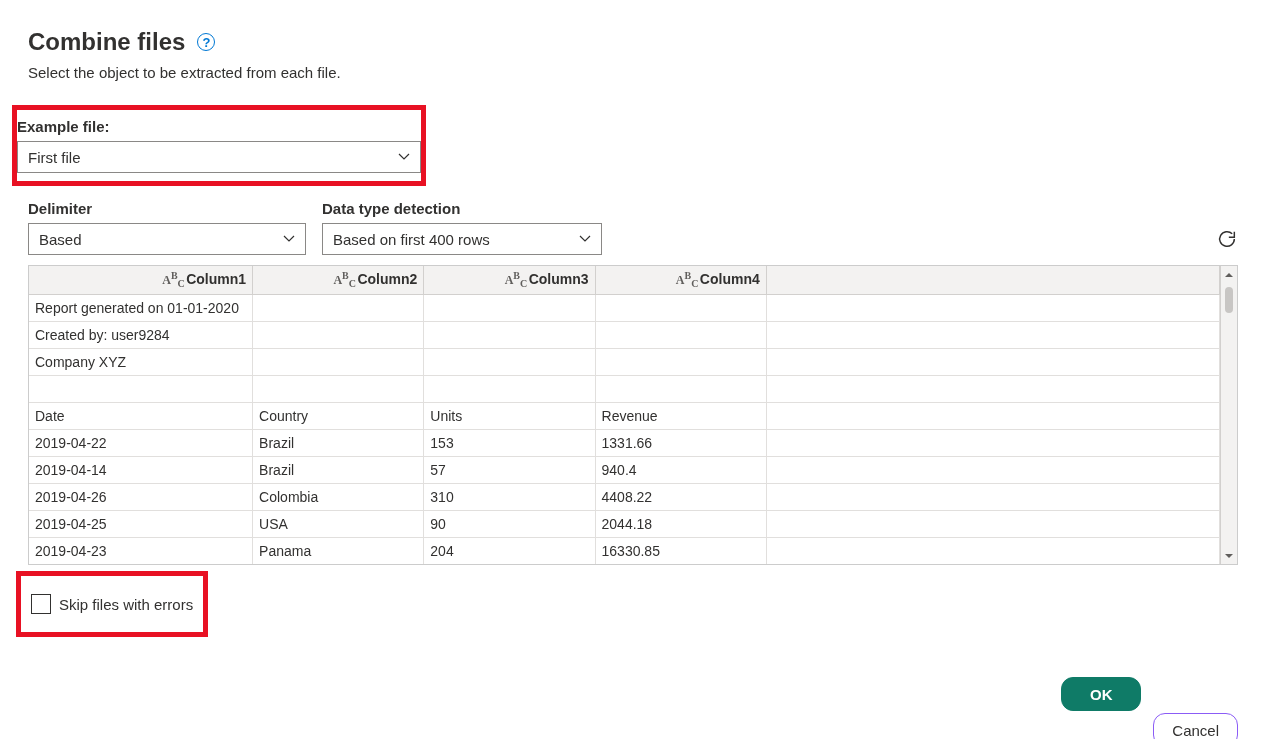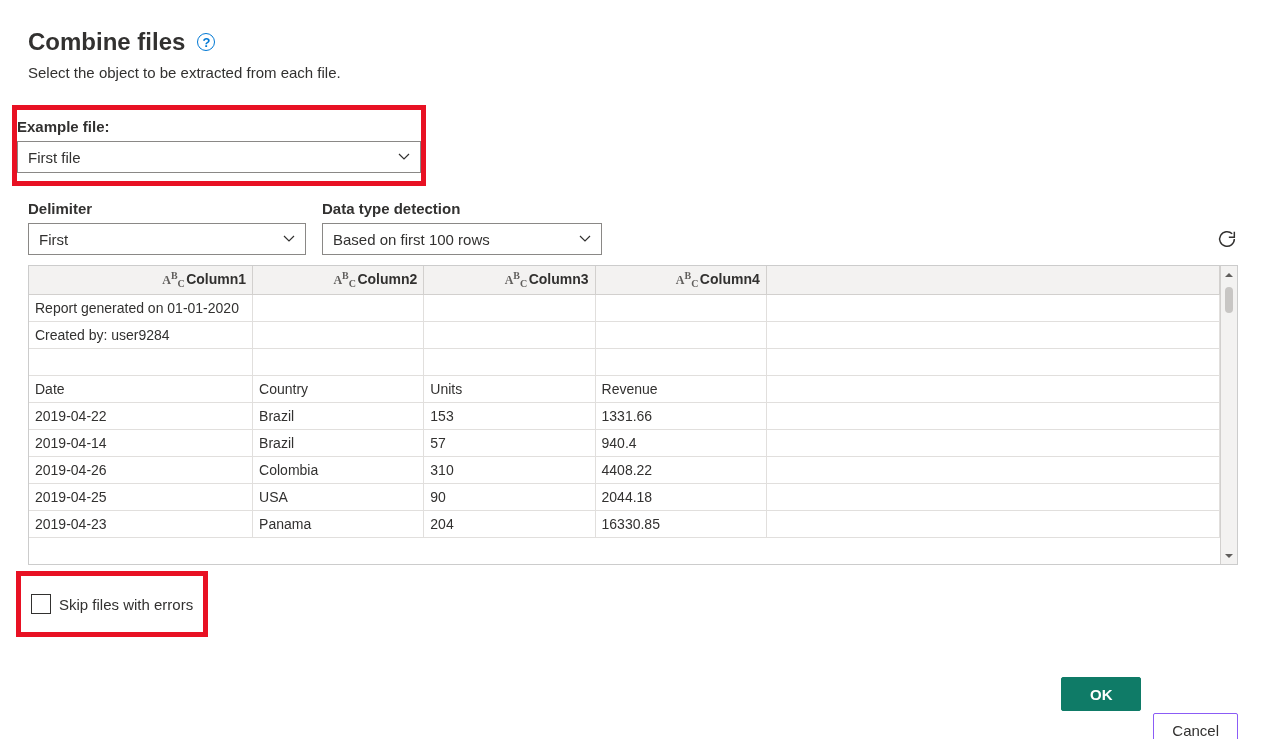--- a/index.html
+++ b/index.html
@@ -64,21 +64,21 @@
   .scroll-thumb { width: 8px; height: 26px; background: #c8c6c4; border-radius: 4px; margin-top: 4px; align-self:center;}
   .scroll-track { flex:1; display:flex; flex-direction:column; align-items:center;}
 
   .checkbox-row { display: flex; align-items: center; gap: 8px; font-size: 15px; }
   .checkbox {
     width: 20px; height: 20px; border: 1px solid #323130; background: #fff; cursor: pointer;
   }
   .footer { display: flex; justify-content: flex-end; gap: 12px; margin-top: 30px; }
   .btn {
     min-width: 80px; height: 34px; padding: 0 18px; font-size: 15px;
-    border-radius: 2px; cursor: pointer; display:flex;align-items:center;justify-content:center;
+    border-radius: 12px; cursor: pointer; display:flex;align-items:center;justify-content:center;
   }
   .btn-primary { background: #0f7b67; color: #fff; border: 1px solid #0f7b67; font-weight:600;}
   .btn-secondary { background: #fff; color: #323130; border: 1px solid #8b5cf6; margin-top: 36px; }
 </style>
 </head>
 <body>
 
 
 
 <div class="title-row">
@@ -96,32 +96,32 @@
           <path d="M1 3 L6 8 L11 3" fill="none" stroke="#323130" stroke-width="1.2"></path>
         </svg>
     </span>
   </div>
 </div>
 
 <div class="row2">
   <div class="col-delim">
     <span class="label">Delimiter</span>
     <div class="dropdown">
-      <span>First</span>
+      <span>Based</span>
       <span class="chev">
         <svg viewBox="0 0 12 12">
             <path d="M1 3 L6 8 L11 3" fill="none" stroke="#323130" stroke-width="1.2"></path>
           </svg>
       </span>
     </div>
   </div>
   <div class="col-detect">
     <span class="label">Data type detection</span>
     <div class="dropdown">
-      <span>Based on first 100 rows</span>
+      <span>Based on first 400 rows</span>
       <span class="chev">
         <svg viewBox="0 0 12 12">
             <path d="M1 3 L6 8 L11 3" fill="none" stroke="#323130" stroke-width="1.2"></path>
           </svg>
       </span>
     </div>
   </div>
   <div class="refresh-wrap">
     <span class="refresh-icon">
       <svg viewBox="0 0 24 24">
@@ -160,20 +160,27 @@
             <td></td>
           </tr>
           <tr>
             <td>Created by: user9284</td>
             <td></td>
             <td></td>
             <td></td>
             <td></td>
           </tr>
           <tr>
+            <td>Company XYZ</td>
+            <td></td>
+            <td></td>
+            <td></td>
+            <td></td>
+          </tr>
+          <tr>
             <td></td>
             <td></td>
             <td></td>
             <td></td>
             <td></td>
           </tr>
           <tr>
             <td>Date</td>
             <td>Country</td>
             <td>Units</td>

